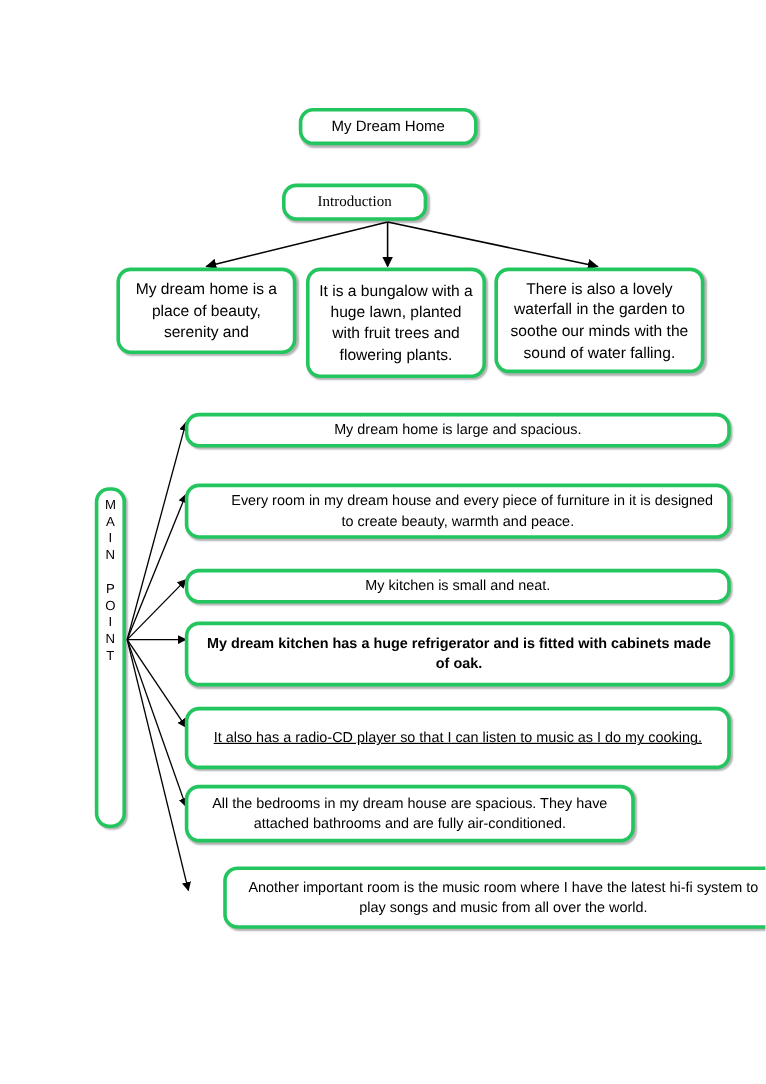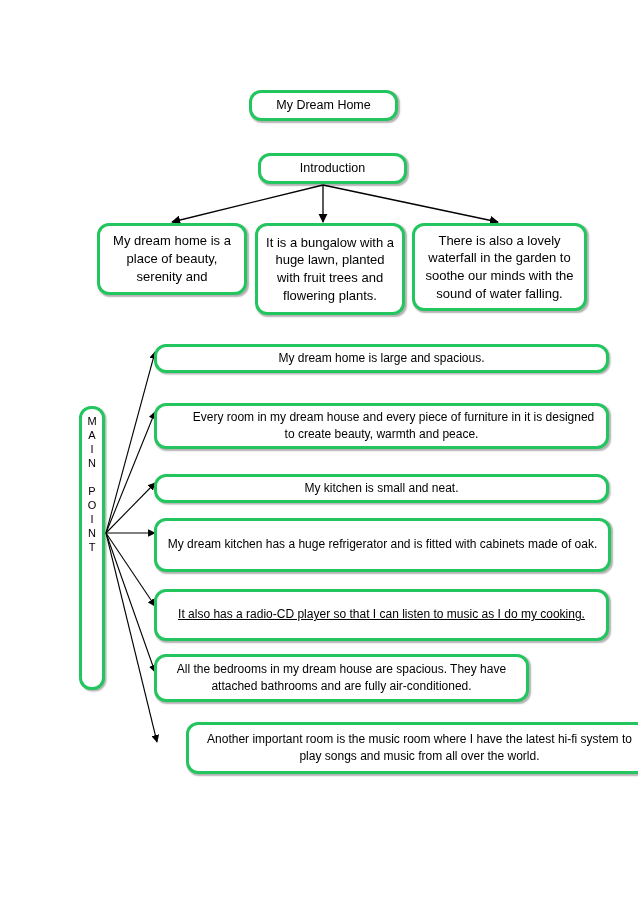--- a/index.html
+++ b/index.html
@@ -112,21 +112,21 @@
       <line x1="106" y1="533" x2="155" y2="606" marker-end="url(#arrowhead)"></line>
       <line x1="106" y1="533" x2="155" y2="672" marker-end="url(#arrowhead)"></line>
       <line x1="106" y1="533" x2="157" y2="742" marker-end="url(#arrowhead)"></line>
     </g>
   </svg>
 
   <div class="node title" style="left:249px; top:90px; width:149px; height:31px;">
     <span class="txt">My Dream Home</span>
   </div>
 
-  <div class="node intro" style="left:258px; top:153px; width:149px; height:31px;">
+  <div class="node intro" style="left:235px; top:153px; width:121px; height:31px;font-family:Liberation Serif, serif;">
     <span class="txt">Introduction</span>
   </div>
 
   <div class="node detail" style="left:97px; top:223px; width:150px; height:72px;">
     <span class="txt">My dream home is a place of beauty, serenity and</span>
   </div>
 
   <div class="node detail" style="left:255px; top:223px; width:150px; height:92px;">
     <span class="txt">It is a bungalow with a huge lawn, planted with fruit trees and flowering plants.</span>
   </div>
@@ -155,21 +155,21 @@
   </div>
 
   <div class="node point" style="left:154px; top:403px; width:455px; height:46px; justify-content:center;">
     <span class="txt" style="text-indent:24px;">Every room in my dream house and every piece of furniture in it is designed to create beauty, warmth and peace.</span>
   </div>
 
   <div class="node point" style="left:154px; top:474px; width:455px; height:29px;justify-content:flex-end;">
     <span class="txt">My kitchen is small and neat.</span>
   </div>
 
-  <div class="node point" style="left:154px; top:518px; width:457px; height:54px;">
+  <div class="node point" style="left:154px; top:518px; width:457px; height:54px;font-weight:bold;">
     <span class="txt">My dream kitchen has a huge refrigerator and is fitted with cabinets made of oak.</span>
   </div>
 
   <div class="node point" style="left:154px; top:589px; width:455px; height:52px;text-decoration:underline;">
     <span class="txt">It also has a radio-CD player so that I can listen to music as I do my cooking.</span>
   </div>
 
   <div class="node point" style="left:154px; top:654px; width:375px; height:48px;">
     <span class="txt">All the bedrooms in my dream house are spacious. They have attached bathrooms and are fully air-conditioned.</span>
   </div>

